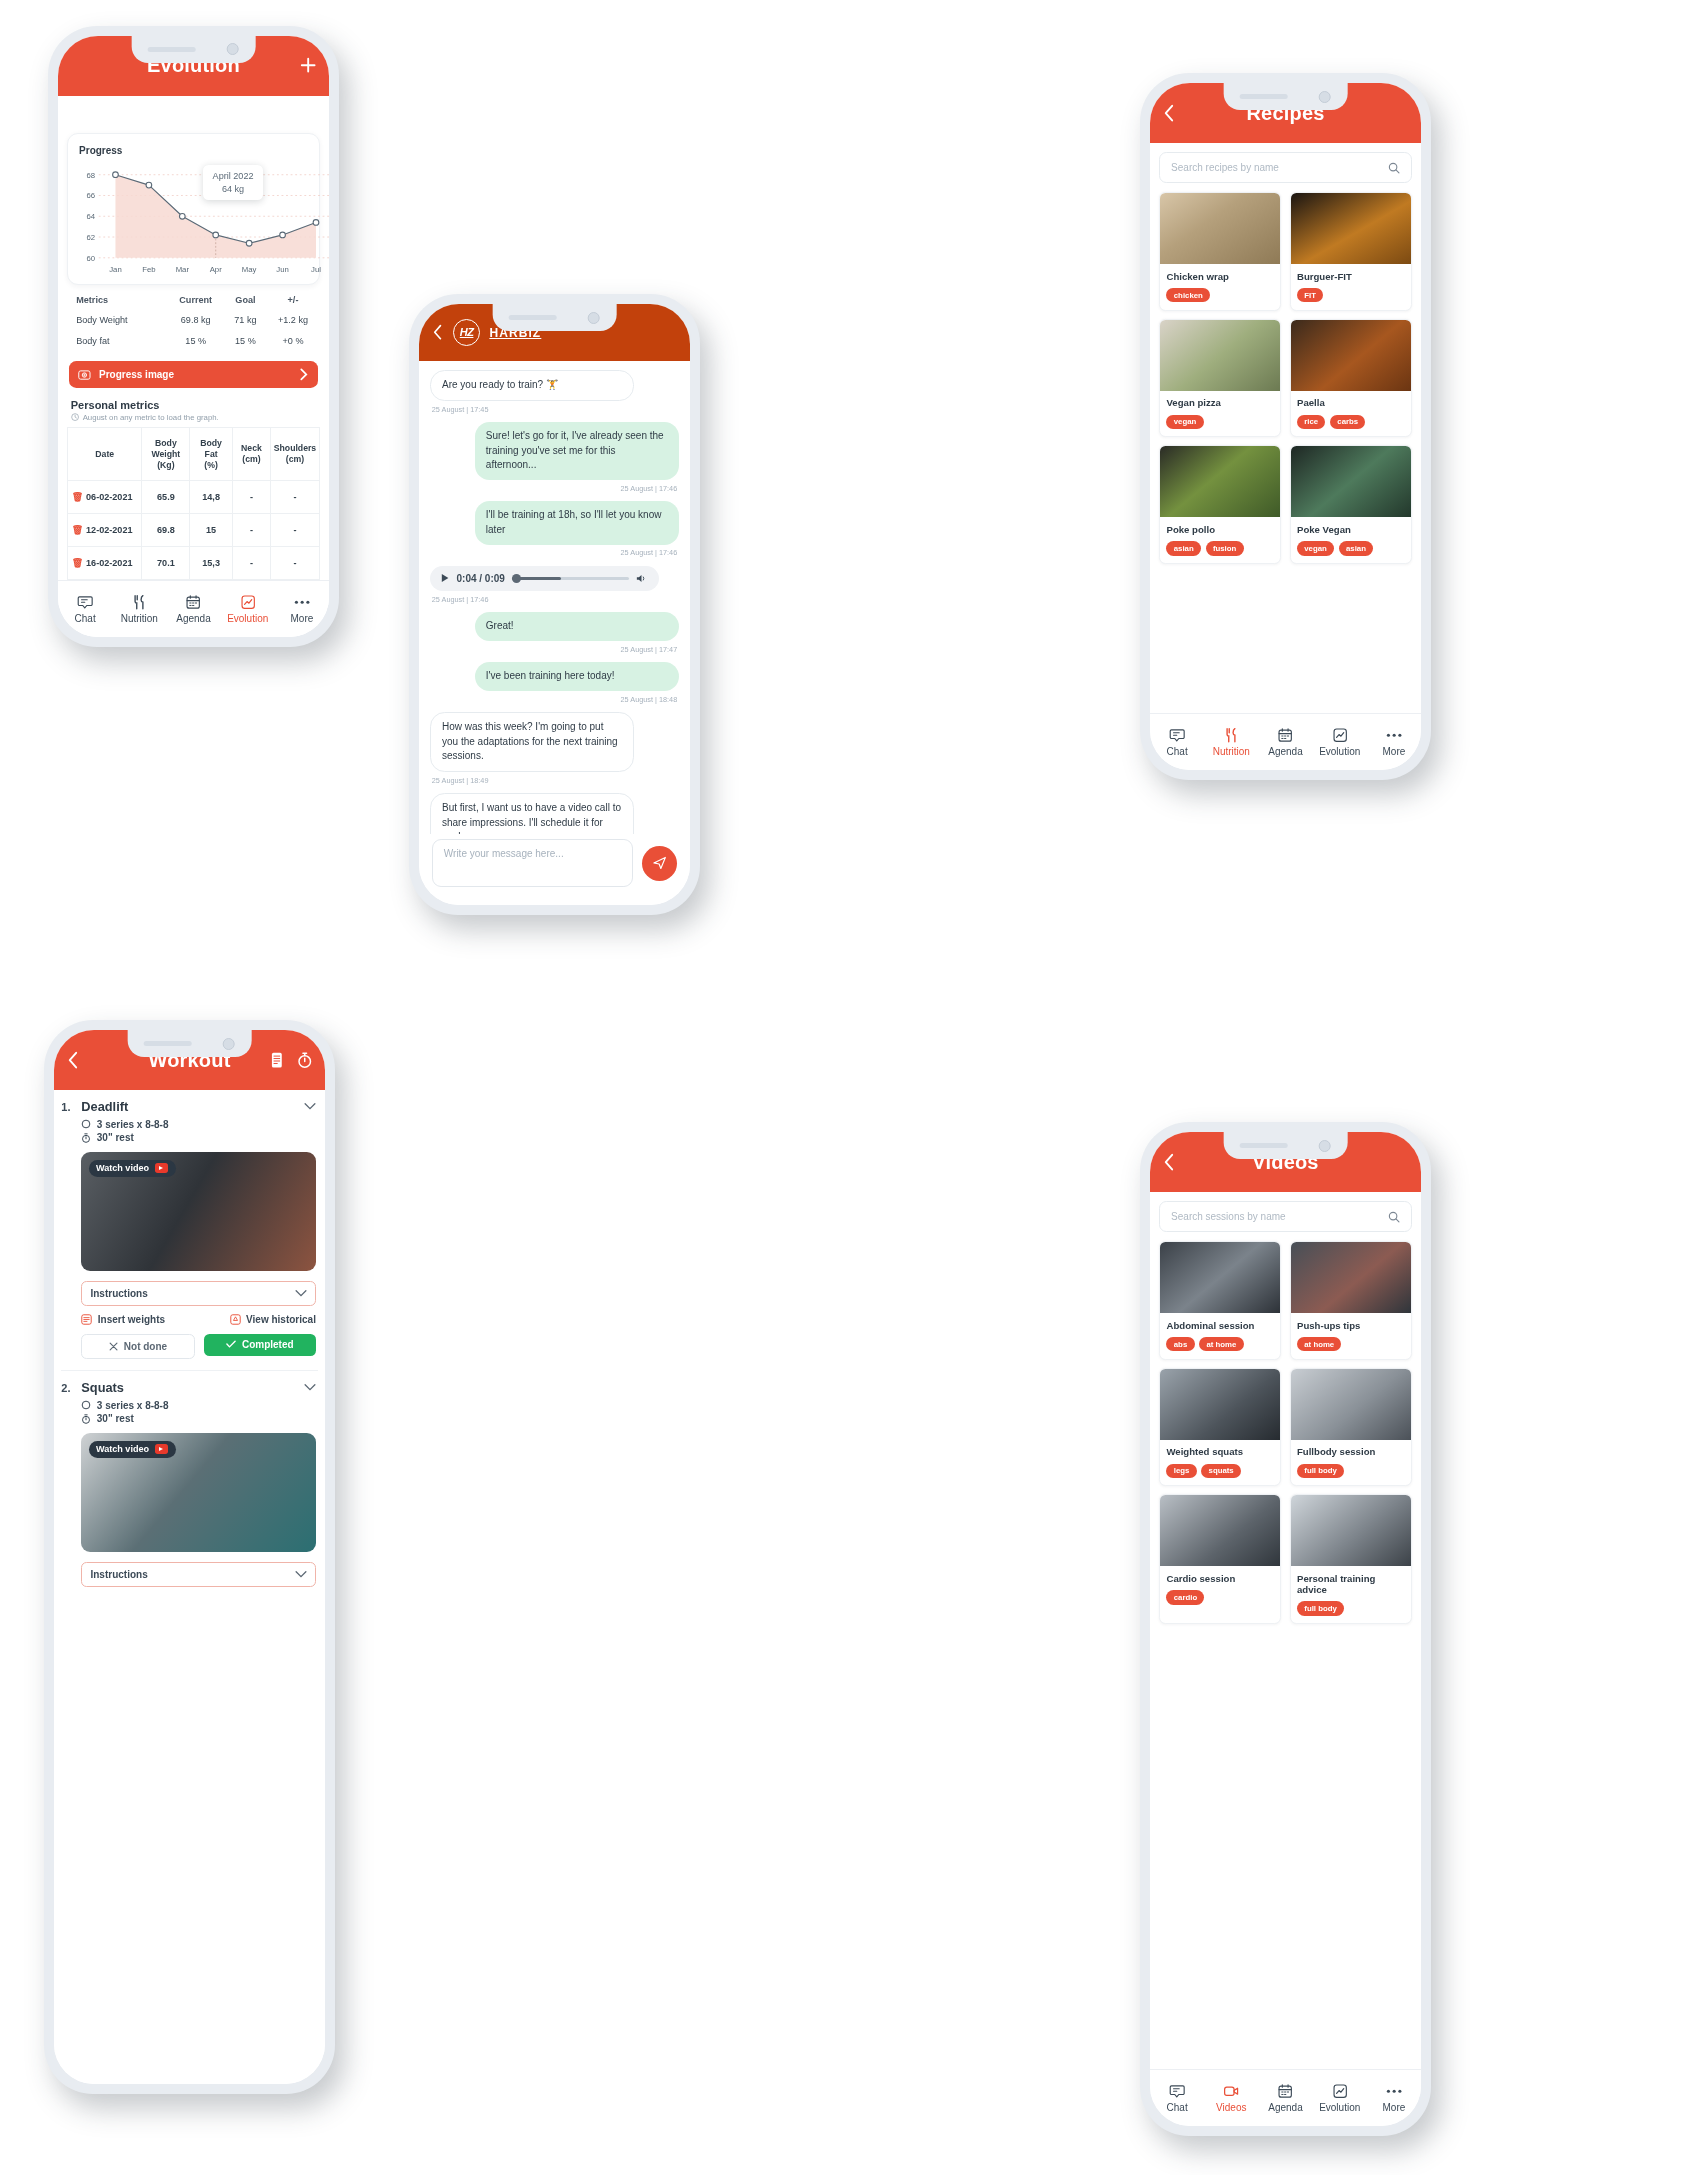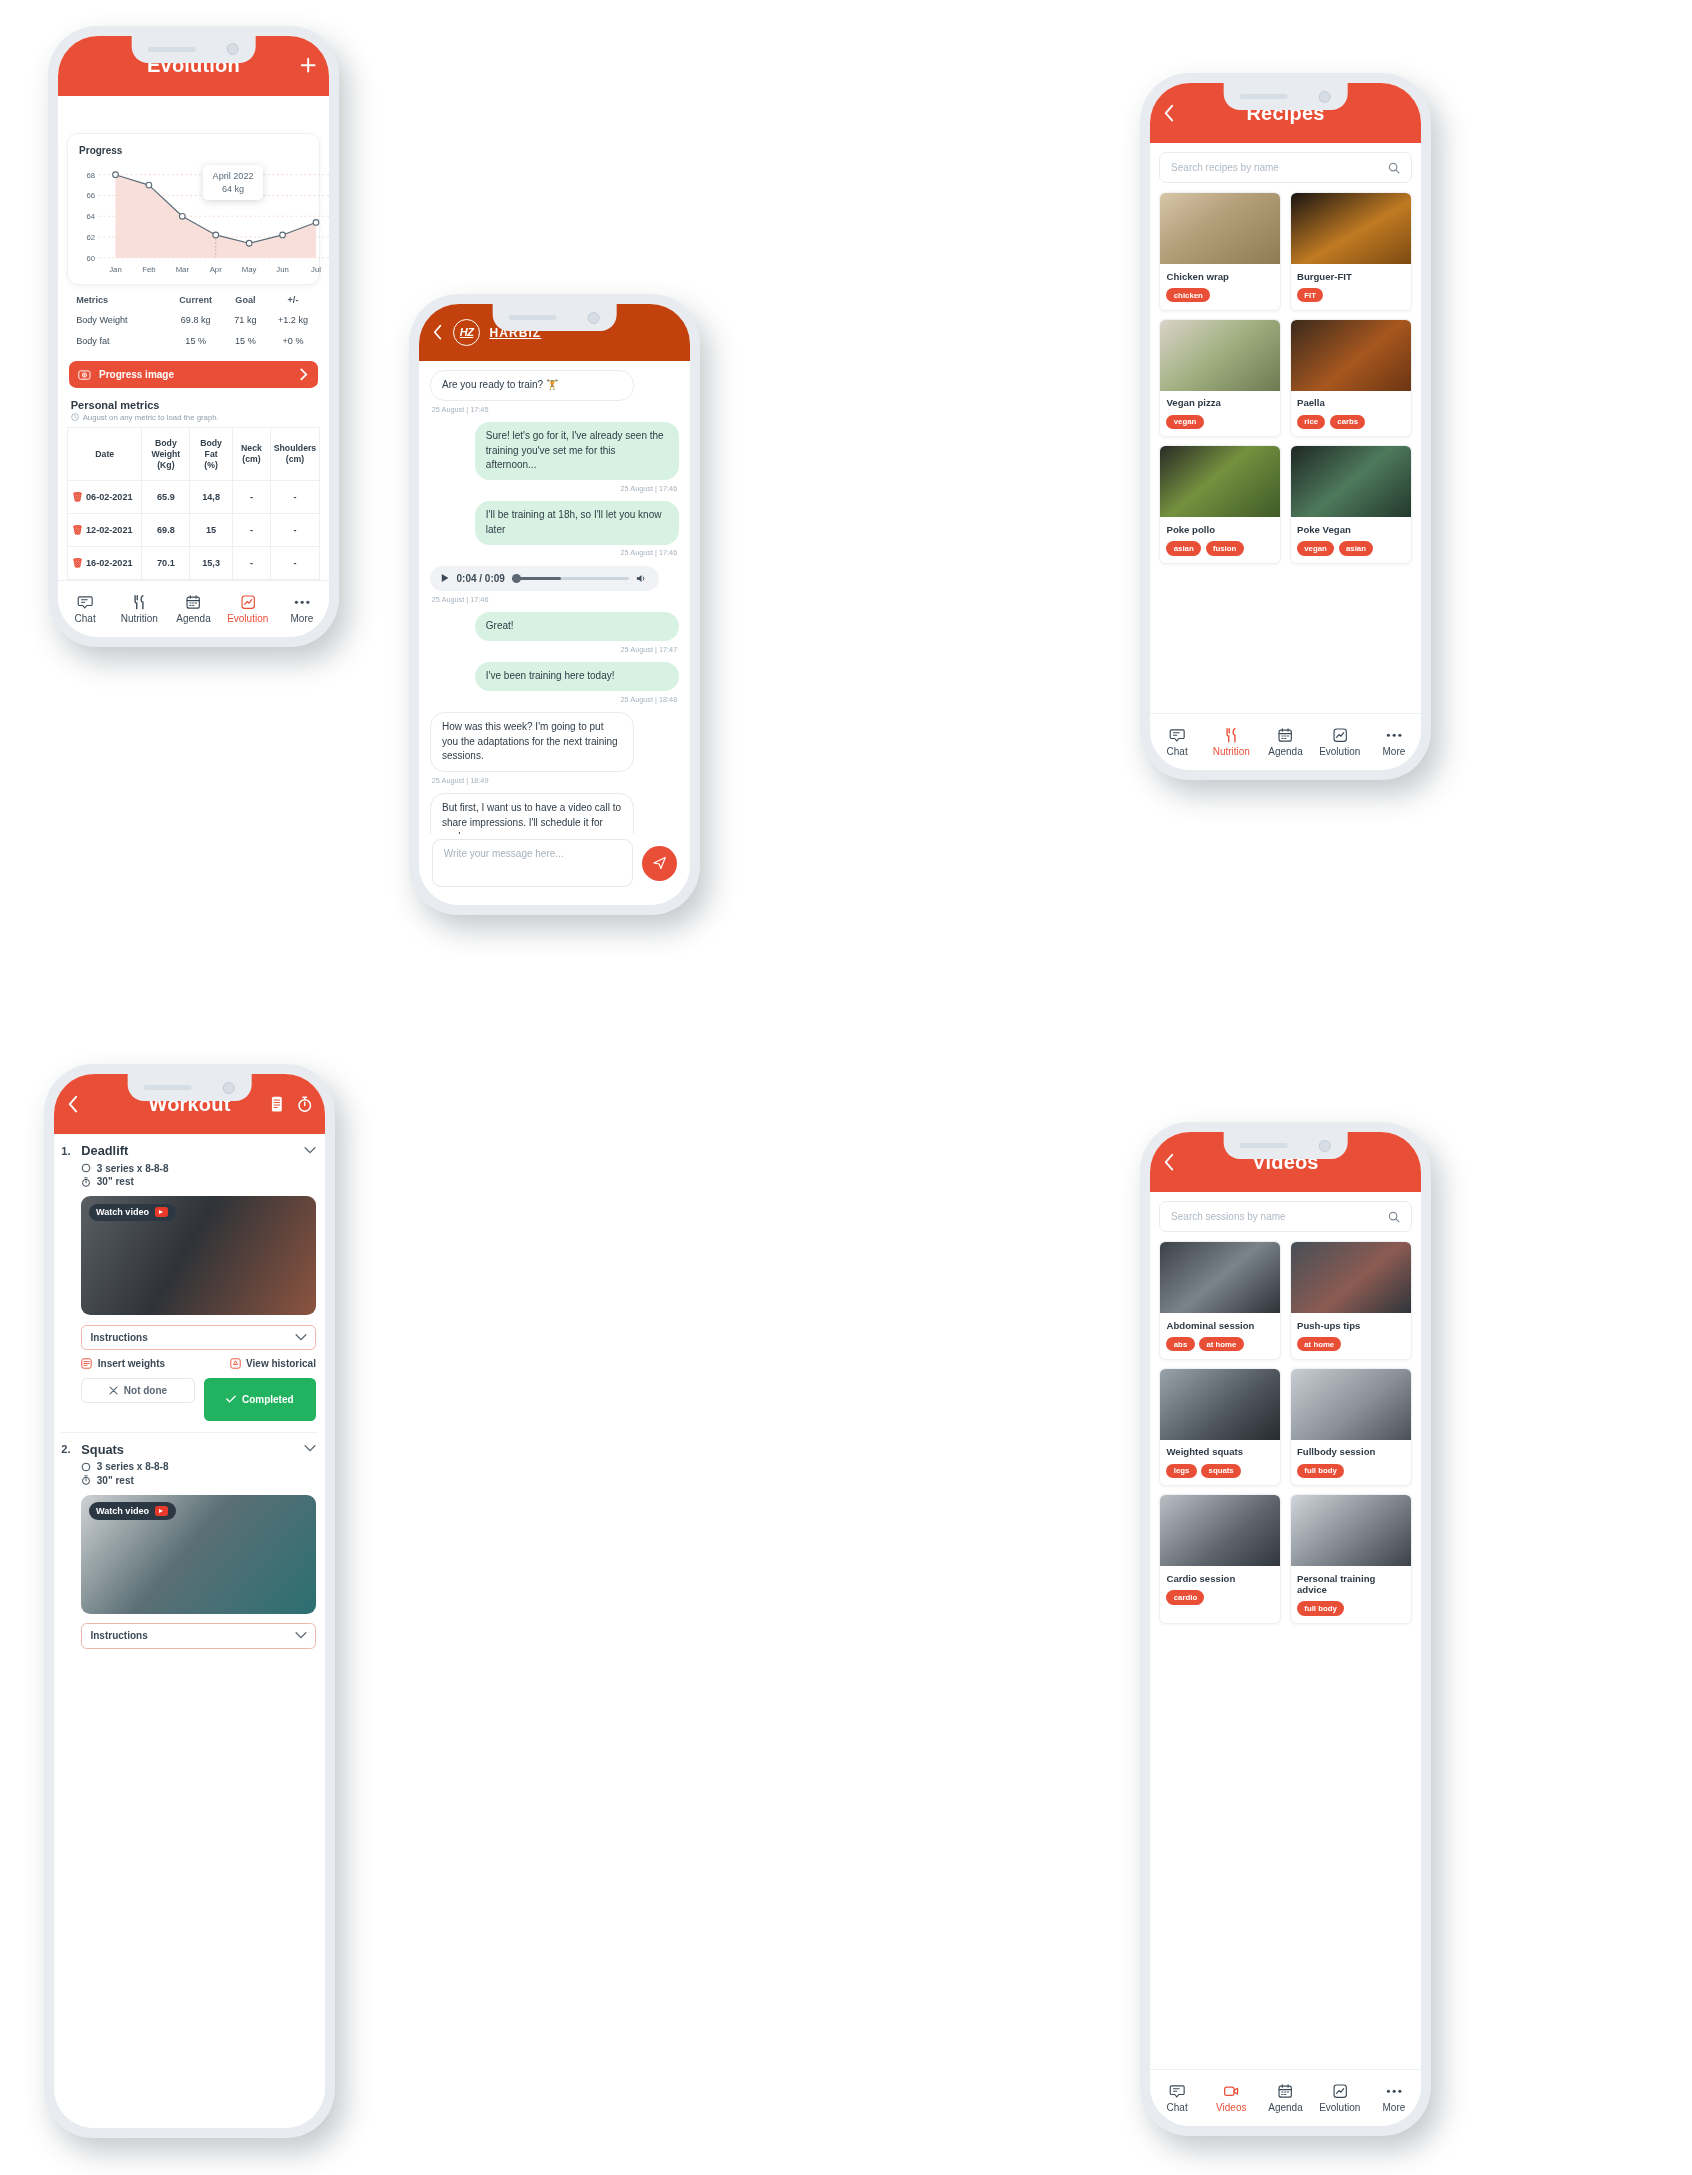--- a/index.html
+++ b/index.html
@@ -98,21 +98,21 @@
   .pm-tbl { width: 100%; border-collapse: collapse; font-size: 9.1px; color:#33404c; }
   .pm-tbl th {
     border: 0.9px solid #edf0f3; padding: 7.3px 2.7px; font-size: 8.7px; font-weight:700;
     vertical-align: middle; line-height: 1.25; height: 53px;
   }
   .pm-tbl td { border: 0.9px solid #edf0f3; padding: 11px 2.7px; text-align:center; font-weight:600; font-size:9.1px;}
   .pm-tbl td.date { text-align:left; padding-left: 3.7px; white-space:nowrap; }
   .trash { color:#e94f37; margin-right: 2.7px; }
 
   
-  #phone-workout { left: 44px; top: 1064px; width: 291px; height: 1074px; }
+  #phone-workout { left: 44px; top: 1020px; width: 291px; height: 1074px; }
   .wk-body { height: calc(100% - 60px); overflow: hidden; background:#fff; }
   .ex-row { display:flex; padding: 9.1px 9.1px 0 7.3px; }
   .ex-num { width: 20px; font-size: 11px; font-weight:700; color:#3c4a57; padding-top:1.8px;}
   .ex-main { flex: 1; }
   .ex-title { font-size: 12.8px; font-weight: 700; color:#2f3b46; display:flex; justify-content:space-between; align-items:center;}
   .ex-meta { font-size: 10px; color:#3c4a57; font-weight:600; display:flex; align-items:center; gap:5.5px; margin-top:4.6px;}
   .ex-thumb { margin-top: 9.1px; height: 119px; border-radius: 9.1px; position:relative; overflow:hidden;
               background:#6e7781; }
   .watch-chip {
     position:absolute; left:7.3px; top:7.3px; background:#2b3743; color:#fff; border-radius: 12.8px;
@@ -126,21 +126,21 @@
     font-size: 10px; color:#3c4a57; font-weight:600;
   }
   .wk-actions { display:flex; justify-content:space-between; margin-top:8.2px; font-size:10px; color:#3c4a57; font-weight:600;}
   .wk-actions > div { display:flex; align-items:center; gap:5.5px; }
   .wk-btns { display:flex; gap:9.1px; margin-top:8.2px; }
   .btn-notdone {
     flex:1; height: 25.6px; border:0.9px solid #e2e7ec; border-radius:5.5px; background:#fff;
     display:flex; align-items:center; justify-content:center; gap:5.5px; font-size:10px; color:#5c6874; font-weight:600;
   }
   .btn-completed {
-    flex:1; height: 43px; border-radius:5.5px; background:#21b35f; color:#fff;
+    flex:1; height: 22px; border-radius:5.5px; background:#21b35f; color:#fff;
     display:flex; align-items:center; justify-content:center; gap:5.5px; font-size:10px; font-weight:700;
   }
   .wk-div { height:0.9px; background:#eef1f4; margin: 11px 7.3px 0 7.3px;}
 
   
   #phone-chat { left: 409px; top: 294px; width: 291px; height: 621px; }
   .chat-hdr { background:#c2410c; height: 57px; display:flex; align-items:center; padding: 0 12.8px; gap:9.1px; color:#fff;text-decoration:underline;}
   .hz-logo { width:27.4px;height:27.4px;border-radius:50%;border:1.8px solid #fff;display:flex;align-items:center;justify-content:center;
              font-size:11px;font-weight:800;font-style:italic;letter-spacing:-0.5px;}
   .brand { font-size:12px; font-weight:600; letter-spacing:1.1px;}

